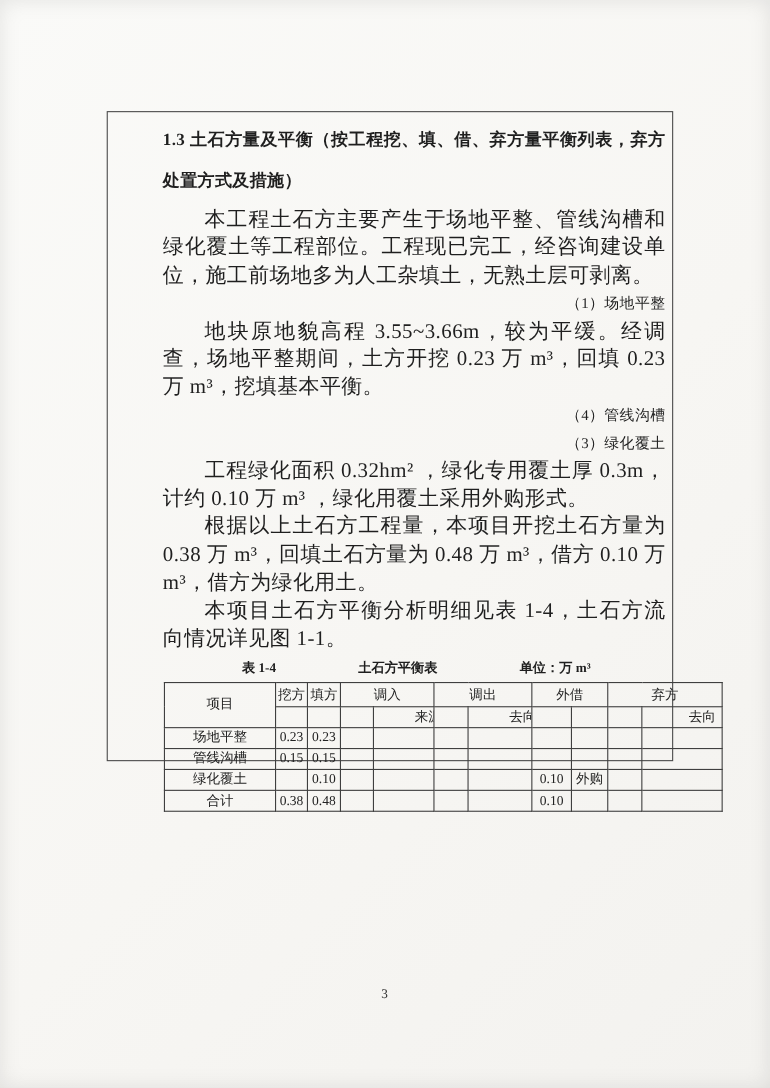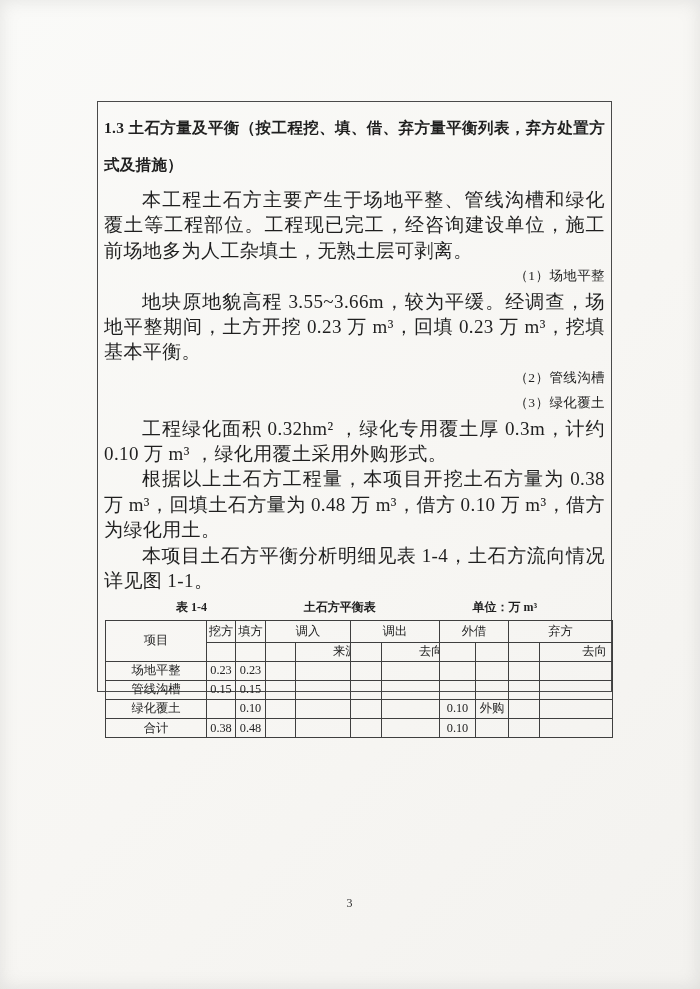--- a/index.html
+++ b/index.html
@@ -16,20 +16,21 @@
     color:#1f1f1f;
   }
   .content-box{
     position:absolute;left:97px;top:101px;width:515px;height:591px;
     border:1.6px solid #4a4a4a;
     box-sizing:border-box;
     background:transparent;
   }
   .inner{
     padding:7px 6px 0 6px;
+    margin-left:44px;
   }
   .sec-title{
     font-size:15.5px;font-weight:bold;line-height:37px;
     letter-spacing:.3px;
     text-align:justify;
     margin:0 0 4px 0;
   }
   .para{
     font-size:19px;line-height:25.4px;
     letter-spacing:.4px;
@@ -81,21 +82,21 @@
     <div class="inner">
 
       <h1 class="sec-title">1.3 土石方量及平衡（按工程挖、填、借、弃方量平衡列表，弃方处置方式及措施）</h1>
 
       <p class="para">本工程土石方主要产生于场地平整、管线沟槽和绿化覆土等工程部位。工程现已完工，经咨询建设单位，施工前场地多为人工杂填土，无熟土层可剥离。</p>
 
       <p class="subheading">（1）场地平整</p>
 
       <p class="para">地块原地貌高程 3.55~3.66m，较为平缓。经调查，场地平整期间，土方开挖 0.23 万 m³，回填 0.23 万 m³，挖填基本平衡。</p>
 
-      <p class="subheading">（2）管线沟槽</p>
+      <p class="subheading">（4）管线沟槽</p>
 
 
       <p class="subheading">（3）绿化覆土</p>
 
       <p class="para">工程绿化面积 0.32hm² ，绿化专用覆土厚 0.3m，计约 0.10 万 m³ ，绿化用覆土采用外购形式。</p>
 
       <p class="para">根据以上土石方工程量，本项目开挖土石方量为 0.38 万 m³，回填土石方量为 0.48 万 m³，借方 0.10 万 m³，借方为绿化用土。</p>
 
       <p class="para">本项目土石方平衡分析明细见表 1-4，土石方流向情况详见图 1-1。</p>
 

